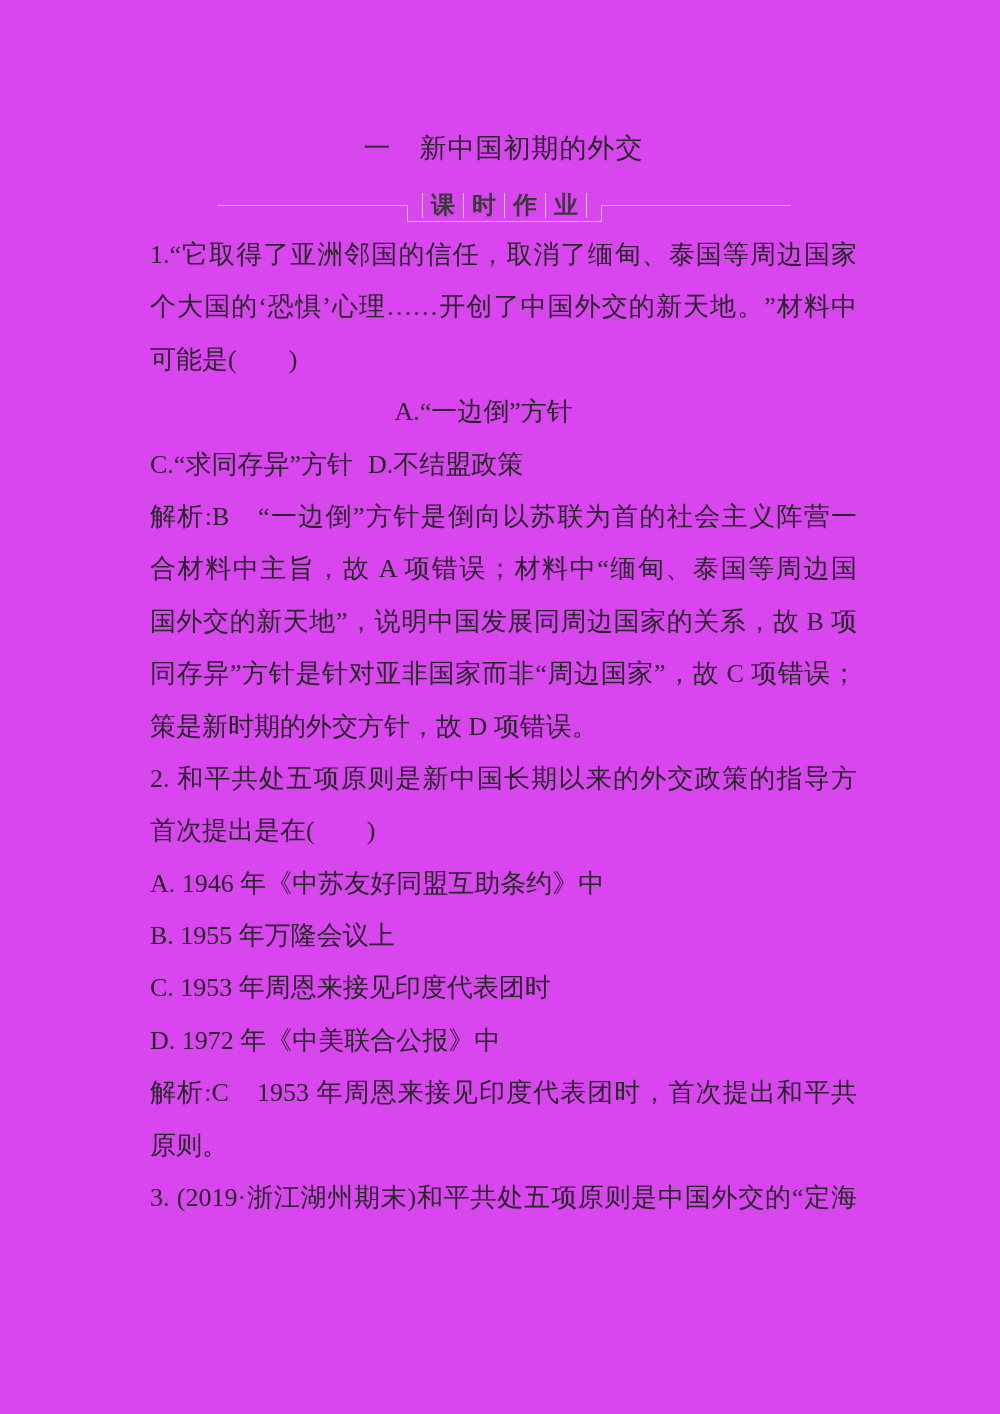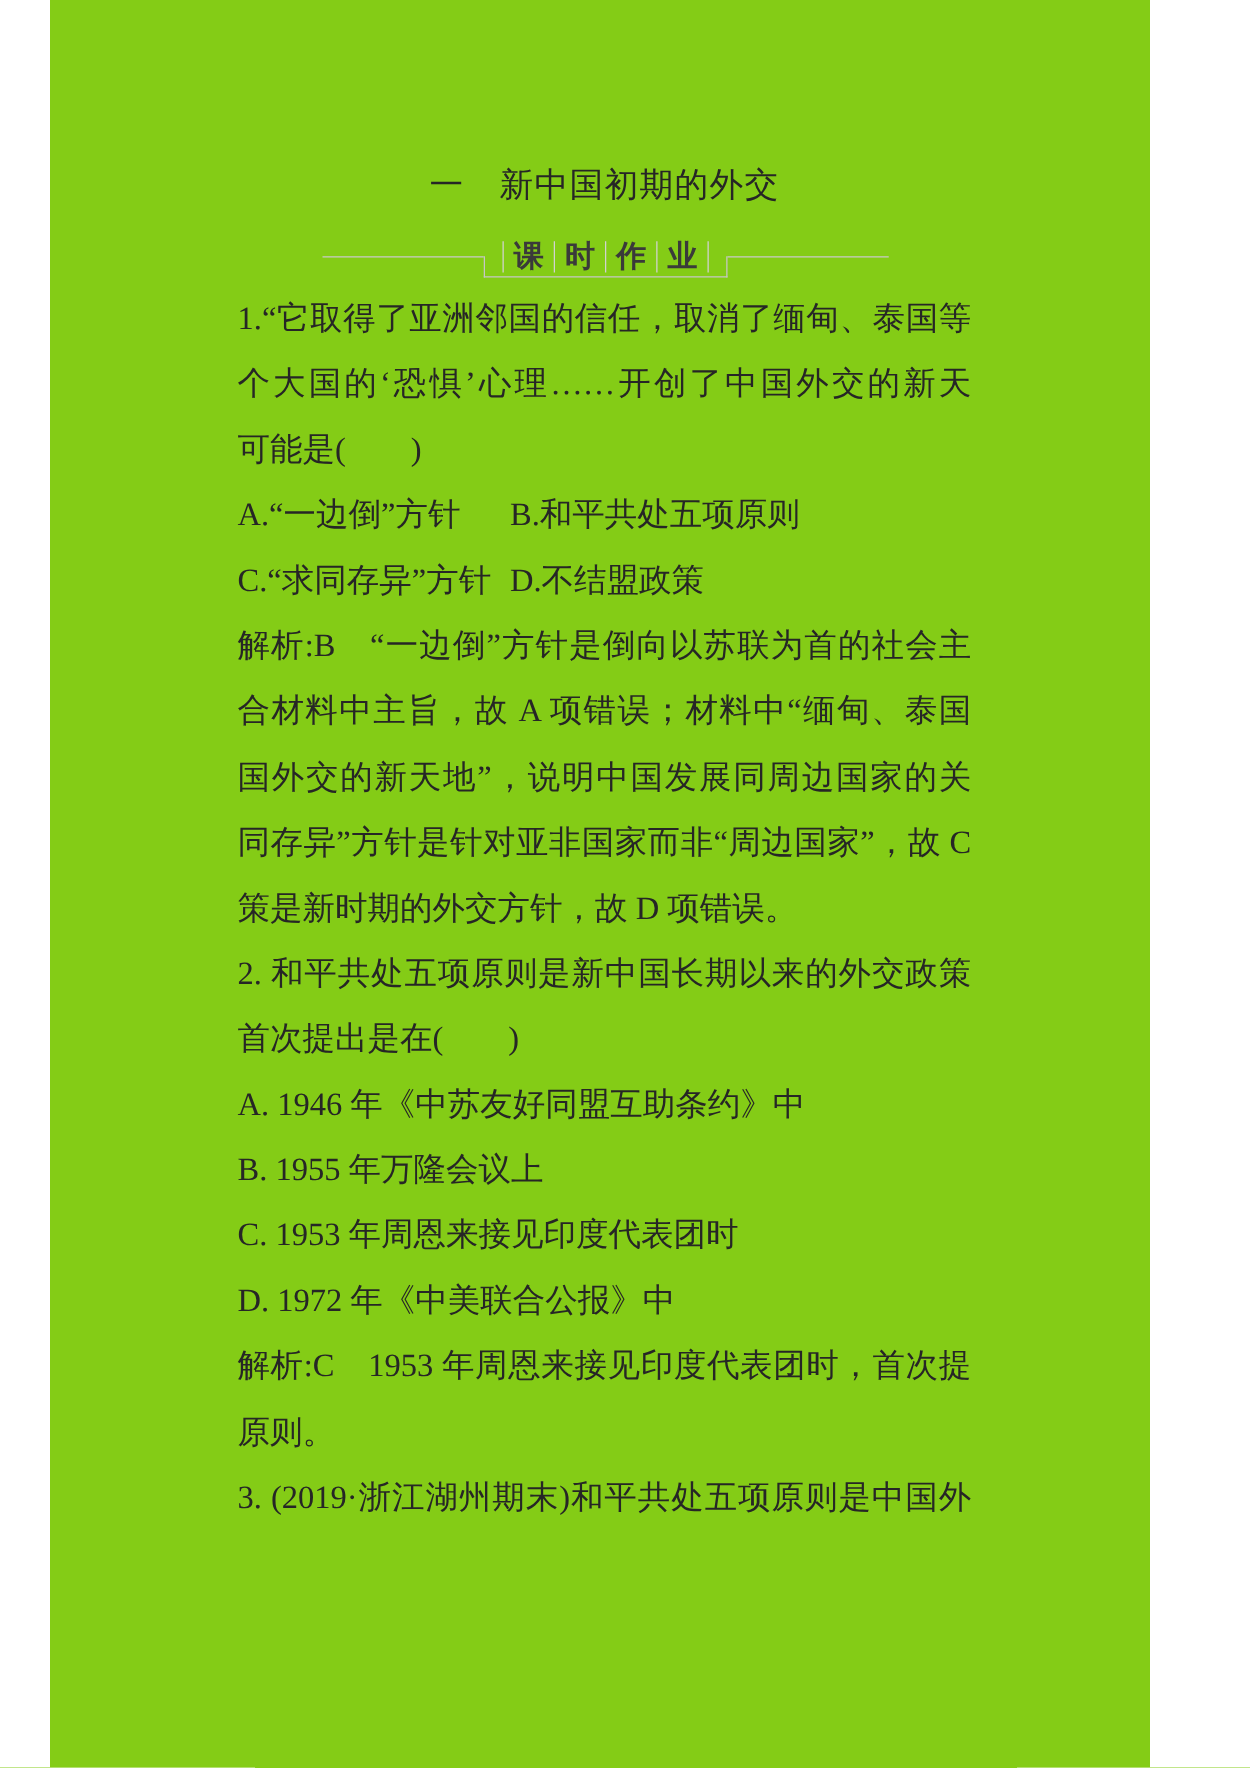--- a/index.html
+++ b/index.html
@@ -5,26 +5,25 @@
   html, body { margin: 0; padding: 0; }
   body {
     width: 1000px;
     height: 1414px;
     background: #ffffff;
     font-family: "Liberation Serif", "DejaVu Serif", serif;
     color: #262626;
   }
   .page {
     box-sizing: border-box;
-    width: 880px;
+    width: 1000px;
     height: 1414px;
     padding: 133px 143px 0 150px;
     overflow: hidden;
-    background: #84cc16;
-    margin-left: 40px;
+    background: #d946ef;
   }
   .doc-title {
     text-align: center;
     font-size: 27px;
     line-height: 30px;
     color: #262626;
     font-family: "Liberation Sans", "DejaVu Sans", sans-serif;
     font-weight: 500;
     letter-spacing: 1px;
   }
@@ -109,21 +108,20 @@
     </div>
     <div class="badge-line"></div>
   </div>
 
   <div class="content">
       <div class="line justify">1.“它取得了亚洲邻国的信任，取消了缅甸、泰国等周边国家对中国这</div>
       <div class="line justify">个大国的‘恐惧’心理……开创了中国外交的新天地。”材料中的“它”最有</div>
       <div class="line">可能是(　　)</div>
       <div class="line two-col">
         <span class="col1">A.“一边倒”方针</span>
-        <span class="col2">B.和平共处五项原则</span>
       </div>
       <div class="line two-col">
         <span class="col1">C.“求同存异”方针</span>
         <span class="col2">D.不结盟政策</span>
       </div>
       <div class="line justify">解析:B　“一边倒”方针是倒向以苏联为首的社会主义阵营一边，不符</div>
       <div class="line justify">合材料中主旨，故 A 项错误；材料中“缅甸、泰国等周边国家”“开创了中</div>
       <div class="line justify">国外交的新天地”，说明中国发展同周边国家的关系，故 B 项正确；“求</div>
       <div class="line justify">同存异”方针是针对亚非国家而非“周边国家”，故 C 项错误；不结盟政</div>
       <div class="line">策是新时期的外交方针，故 D 项错误。</div>

